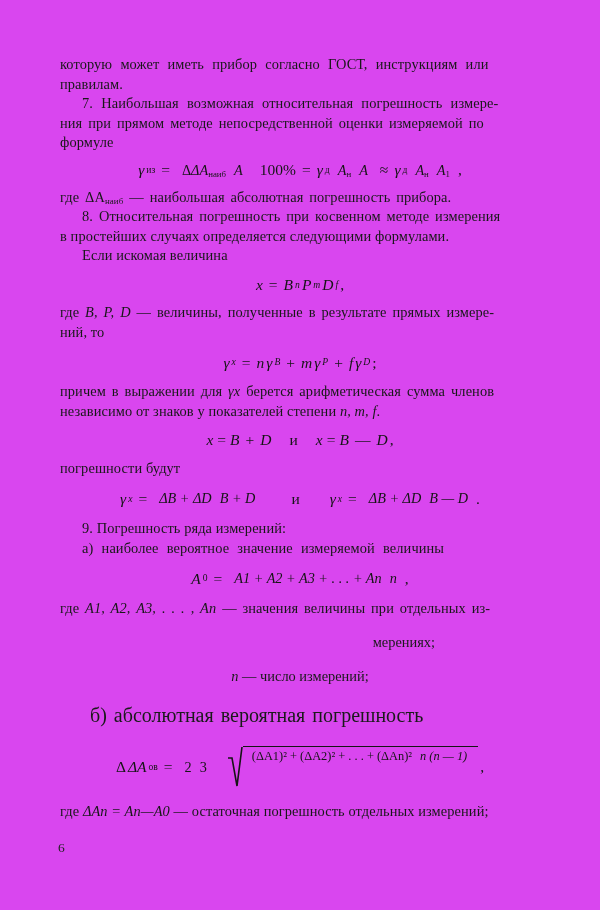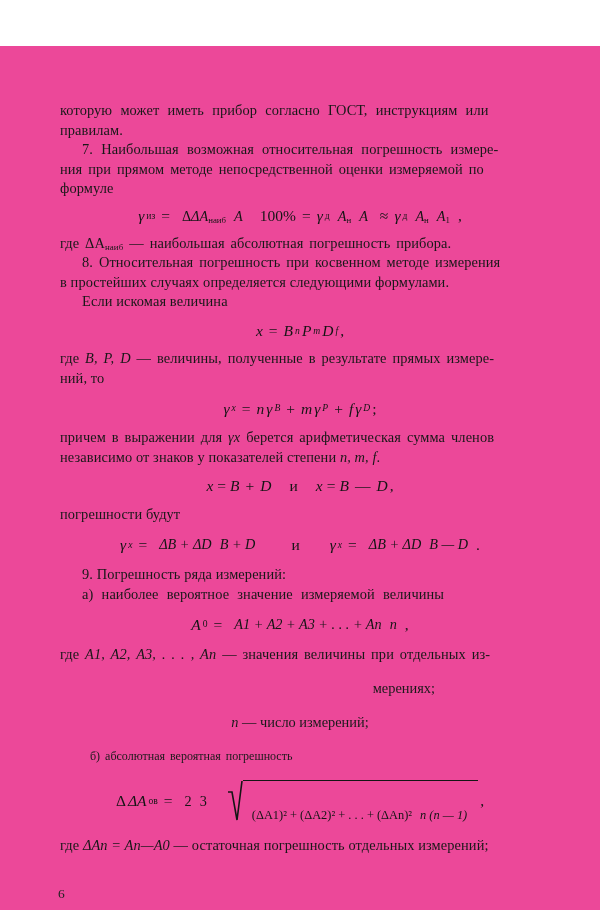--- a/index.html
+++ b/index.html
@@ -13,22 +13,21 @@
     position: relative;
     font-family: "Liberation Serif", "DejaVu Serif", serif;
     color: #1a1a1a;
     overflow: hidden;
   }
 
   
   #page {
     position: absolute;
     inset: 0;
-    background: #ec4899;
-    margin-top: 46px;
+    background: #d946ef;
   }
 
   #text-column {
     position: absolute;
     left: 60px;
     top: 55px;
     width: 480px;
   }
 
   
@@ -111,23 +110,23 @@
     margin-left: 3px;
   }
   .radical .sign {
     display: flex;
     align-items: flex-start;
     font-size: 1em;
   }
   .radical .sign svg { display: block; }
   .radical .body {
     border-top: 1.3px solid #151515;
-    padding: 14px 5px 0 3px;
+    padding: 2px 5px 0 3px;
     display: flex;
-    align-items: flex-end;
+    align-items: flex-start;
   }
 
   
   #folio {
     position: absolute;
     left: 58px;
     top: 840px;
     font-size: 13.5px;
     color: #222;
     font-family: "Liberation Serif", "DejaVu Serif", serif;
@@ -138,21 +137,21 @@
     line-height: 19.6px;
   }
   .right-ish {
     text-align: right;
     padding-right: 105px;
     font-size: 14.4px;
     line-height: 19.6px;
   }
   .indent-b {
     text-indent: 30px;
-    font-size: 12px;
+    font-size: 20px;
     line-height: 19.6px;
     word-spacing: 2px;
   }
 </style>
 </head>
 <body>
 
 <div id="page">
 
   <div id="text-column">

